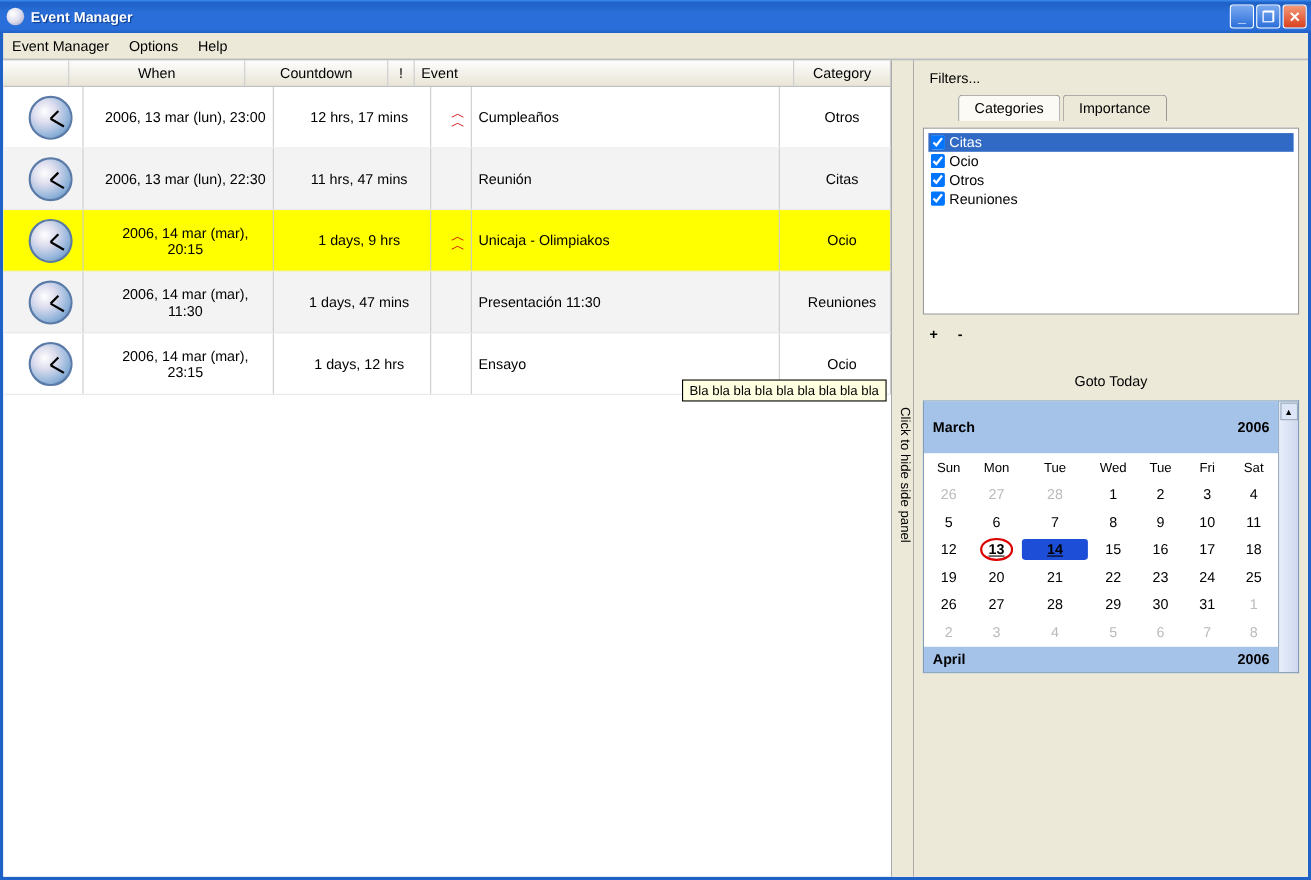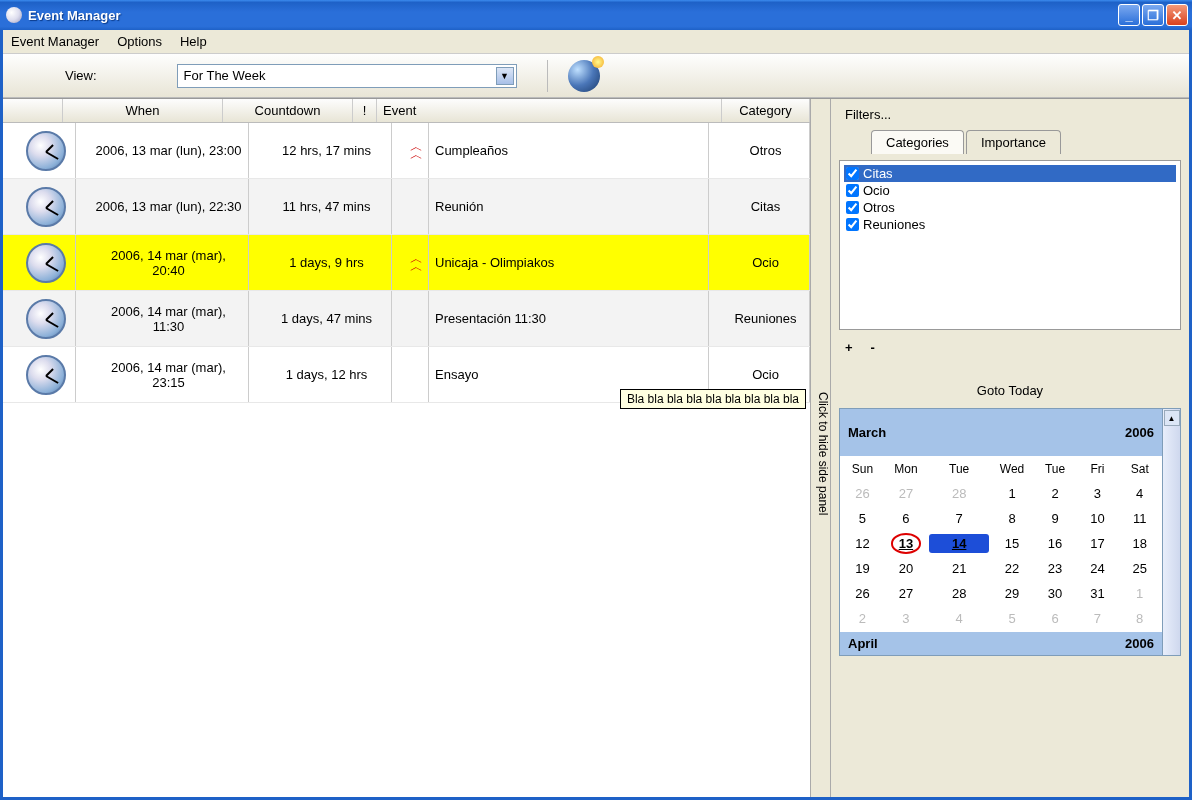--- a/index.html
+++ b/index.html
@@ -101,29 +101,20 @@
 </div>
 
 <div class="app">
 
   <div class="menubar">
     <span>Event Manager</span>
     <span>Options</span>
     <span>Help</span>
   </div>
 
-  <div class="toolbar">
-    <div class="toolbar-label">View:</div>
-    <div class="view-select">
-      <span>For The Week</span>
-      <span class="arrow">▼</span>
-    </div>
-    <div class="toolbar-sep"></div>
-    <div class="toolbar-icon"></div>
-  </div>
 
   <div class="main">
 
     <div class="grid">
       <div class="grid-head">
         <div class="col-icon"></div>
         <div class="col-when">When</div>
         <div class="col-count">Countdown</div>
         <div class="col-excl">!</div>
         <div class="col-event">Event</div>
@@ -152,21 +143,21 @@
     <div class="cell col-when center">2006, 13 mar (lun), 22:30</div>
     <div class="cell col-count center">11 hrs, 47 mins</div>
     <div class="cell col-excl center"></div>
     <div class="cell col-event">Reunión</div>
     <div class="cell col-cat center">Citas</div>
           </div>
           <div class="row hl">
     <div class="cell col-icon center">
               <div class="clock-icon"></div>
             </div>
-    <div class="cell col-when center">2006, 14 mar (mar), 20:40</div>
+    <div class="cell col-when center">2006, 14 mar (mar), 20:15</div>
     <div class="cell col-count center">1 days, 9 hrs</div>
     <div class="cell col-excl center">
               <div class="chevrons">
                 <span>︿</span>
                 <span>︿</span>
               </div>
             </div>
     <div class="cell col-event">Unicaja - Olimpiakos</div>
     <div class="cell col-cat center">Ocio</div>
           </div>

